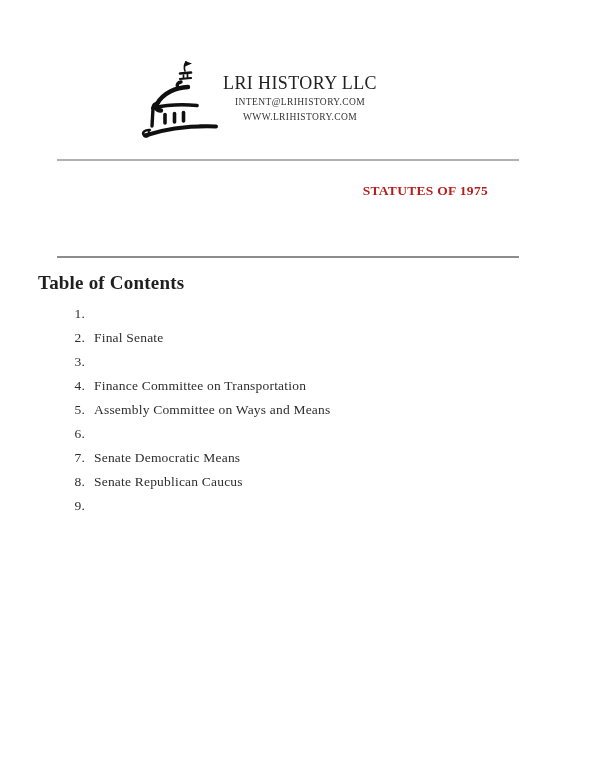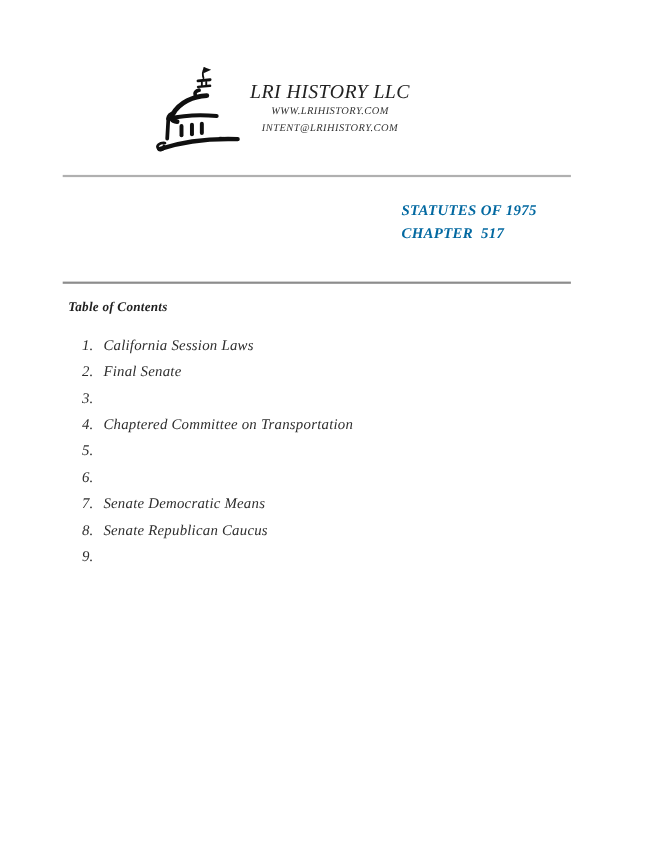--- a/index.html
+++ b/index.html
@@ -8,21 +8,20 @@
     background: #ffffff;
   }
   .page {
     position: relative;
     width: 600px;
     height: 776px;
     background: #ffffff;
     font-family: "Liberation Serif", serif;
     color: #2e2e2e;
     overflow: hidden;
-    font-style: italic;
   }
 
   
   .logo {
     position: absolute;
     left: 138px;
     top: 60px;
     width: 84px;
     height: 86px;
   }
@@ -56,35 +55,35 @@
     background: #ababab;
   }
   .rule-top { top: 159px; height: 2px; background: #b0b0b0; }
   .rule-bottom { top: 256px; height: 1.5px; background: #8c8c8c; }
 
   
   .statutes {
     position: absolute;
     top: 180px;
     right: 112px;
-    text-align: left;
+    text-align: center;
     font-weight: bold;
     font-size: 13.5px;
     line-height: 21px;
     letter-spacing: 0.3px;
-    color: #0369a1;
+    color: #b91c1c;
   }
   .statutes div { white-space: pre; }
 
   
   .toc-title {
     position: absolute;
-    left: 62px;
+    left: 38px;
     top: 272px;
-    font-size: 12px;
+    font-size: 19px;
     font-weight: bold;
     letter-spacing: 0.2px;
     color: #1f1f1f;
   }
   .toc-list {
     position: absolute;
     left: 72px;
     top: 302px;
     margin: 0;
     padding: 0;
@@ -137,53 +136,52 @@
     <path d="M36.5,53.5 L36.5,62" stroke-width="3.6"></path>
     <path d="M45.5,52.5 L45.5,61" stroke-width="3.6"></path>
 
     <path d="M12,70 C7,69.5 3.5,72.5 6,75.5 C8,77.5 12,76 11,72.5" stroke-width="2.4"></path>
     <path d="M7,75.5 C24,70 48,65.5 78,66.5" stroke-width="4"></path>
     <path d="M62,65.5 L78,66.3" stroke-width="2.2"></path>
   </svg>
 
   <div class="company-block">
     <div class="company-name">LRI HISTORY LLC</div>
+    <div class="company-contact">INTENT@LRIHISTORY.COM</div>
     <div class="company-contact">WWW.LRIHISTORY.COM</div>
-    <div class="company-contact">INTENT@LRIHISTORY.COM</div>
   </div>
 
   <div class="rule rule-top"></div>
 
   <div class="statutes">
     <div>STATUTES OF 1975</div>
-    <div>CHAPTER  517</div>
   </div>
 
   <div class="rule rule-bottom"></div>
 
   <div class="toc-title">Table of Contents</div>
 
   <ol class="toc-list">
     <li>
       <span class="toc-num">1.</span>
-      <span class="toc-label">California Session Laws</span>
     </li>
     <li>
       <span class="toc-num">2.</span>
       <span class="toc-label">Final Senate</span>
     </li>
     <li>
       <span class="toc-num">3.</span>
     </li>
     <li>
       <span class="toc-num">4.</span>
-      <span class="toc-label">Chaptered Committee on Transportation</span>
+      <span class="toc-label">Finance Committee on Transportation</span>
     </li>
     <li>
       <span class="toc-num">5.</span>
+      <span class="toc-label">Assembly Committee on Ways and Means</span>
     </li>
     <li>
       <span class="toc-num">6.</span>
     </li>
     <li>
       <span class="toc-num">7.</span>
       <span class="toc-label">Senate Democratic Means</span>
     </li>
     <li>
       <span class="toc-num">8.</span>

